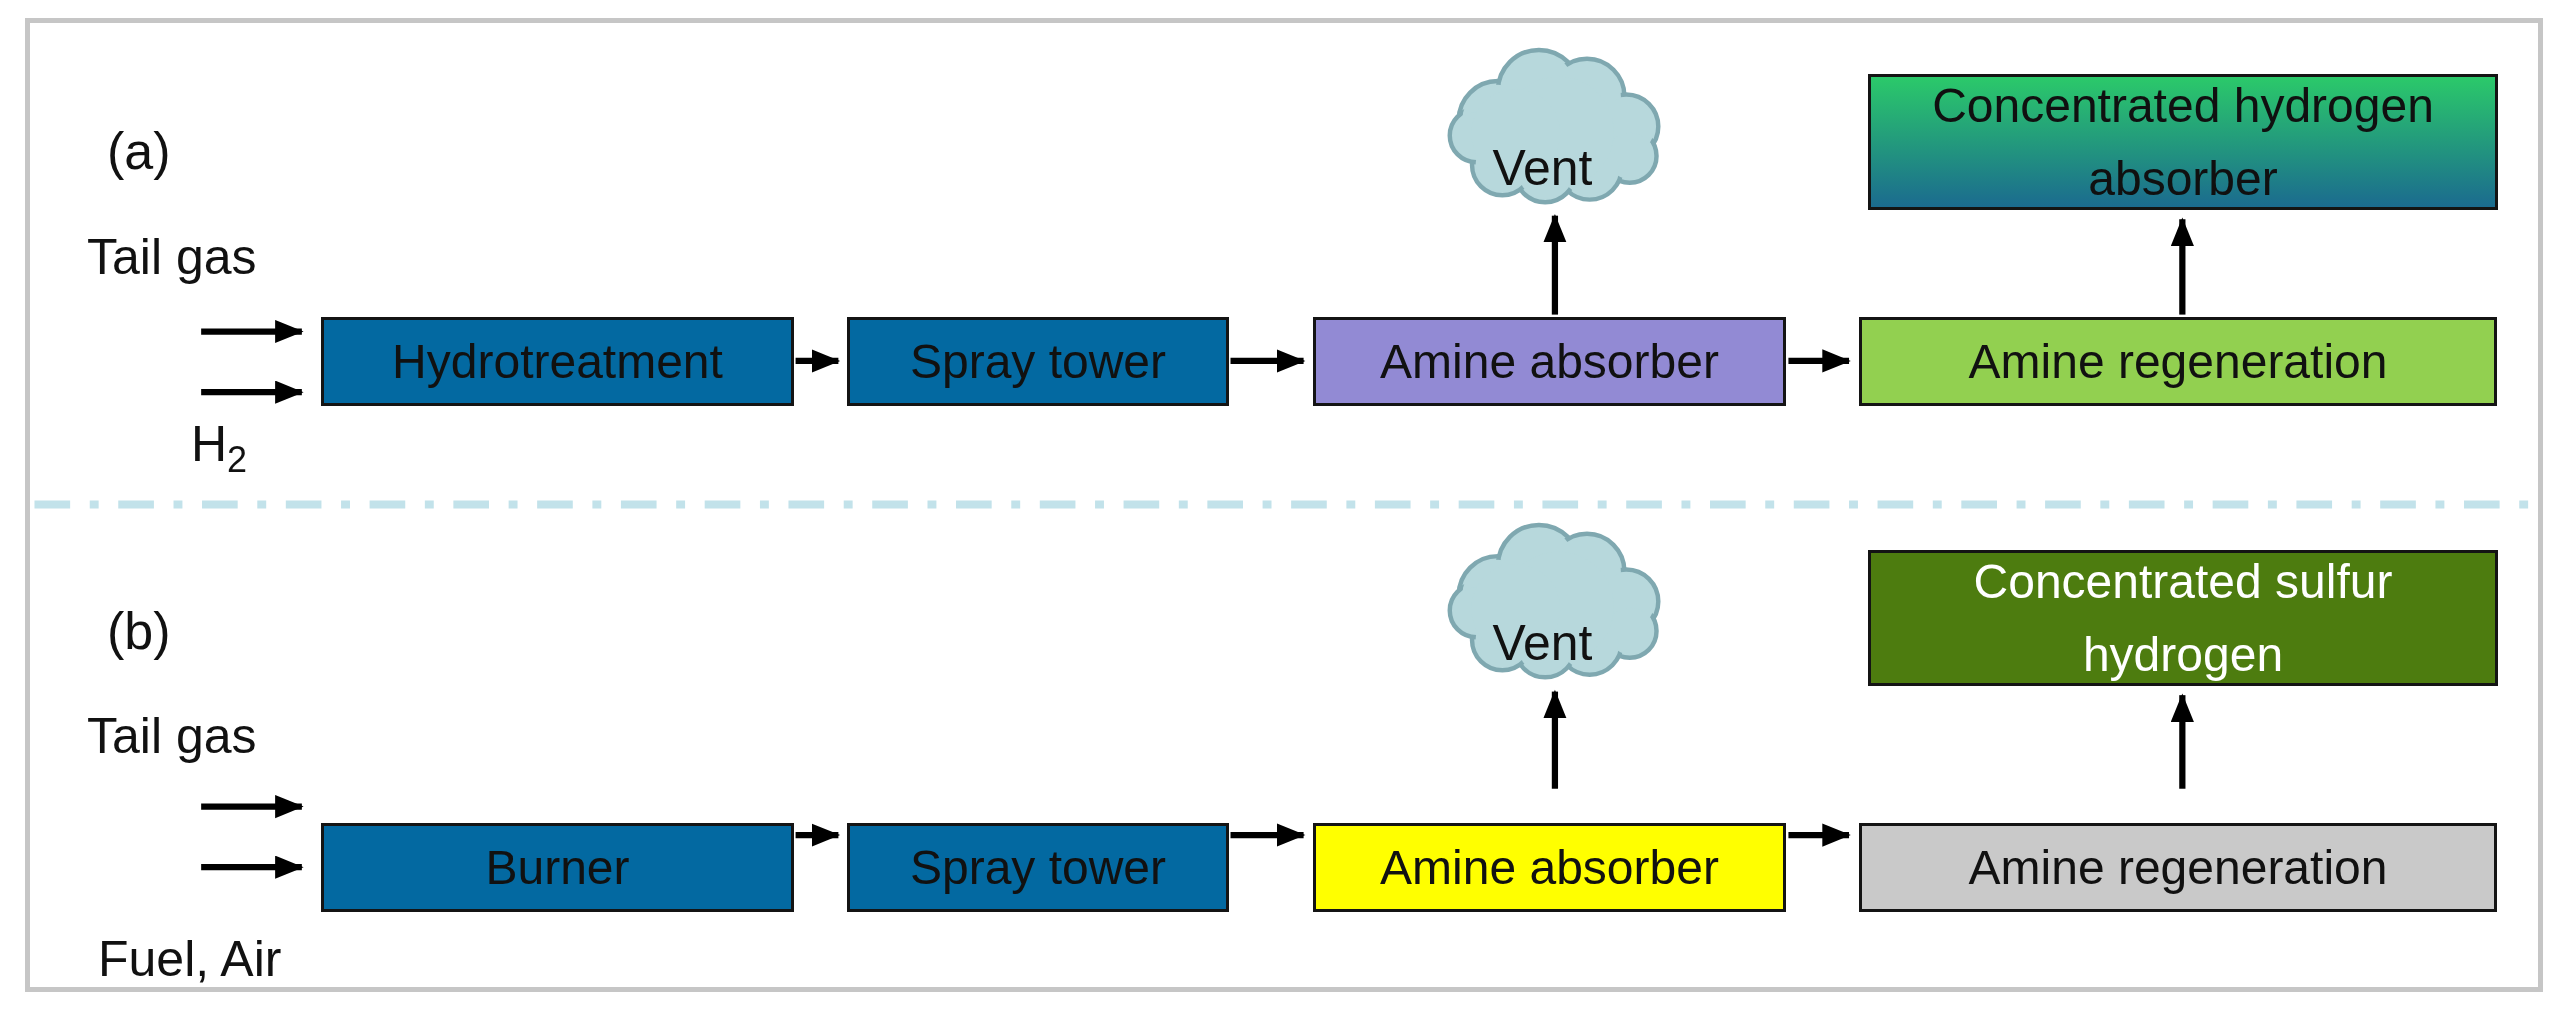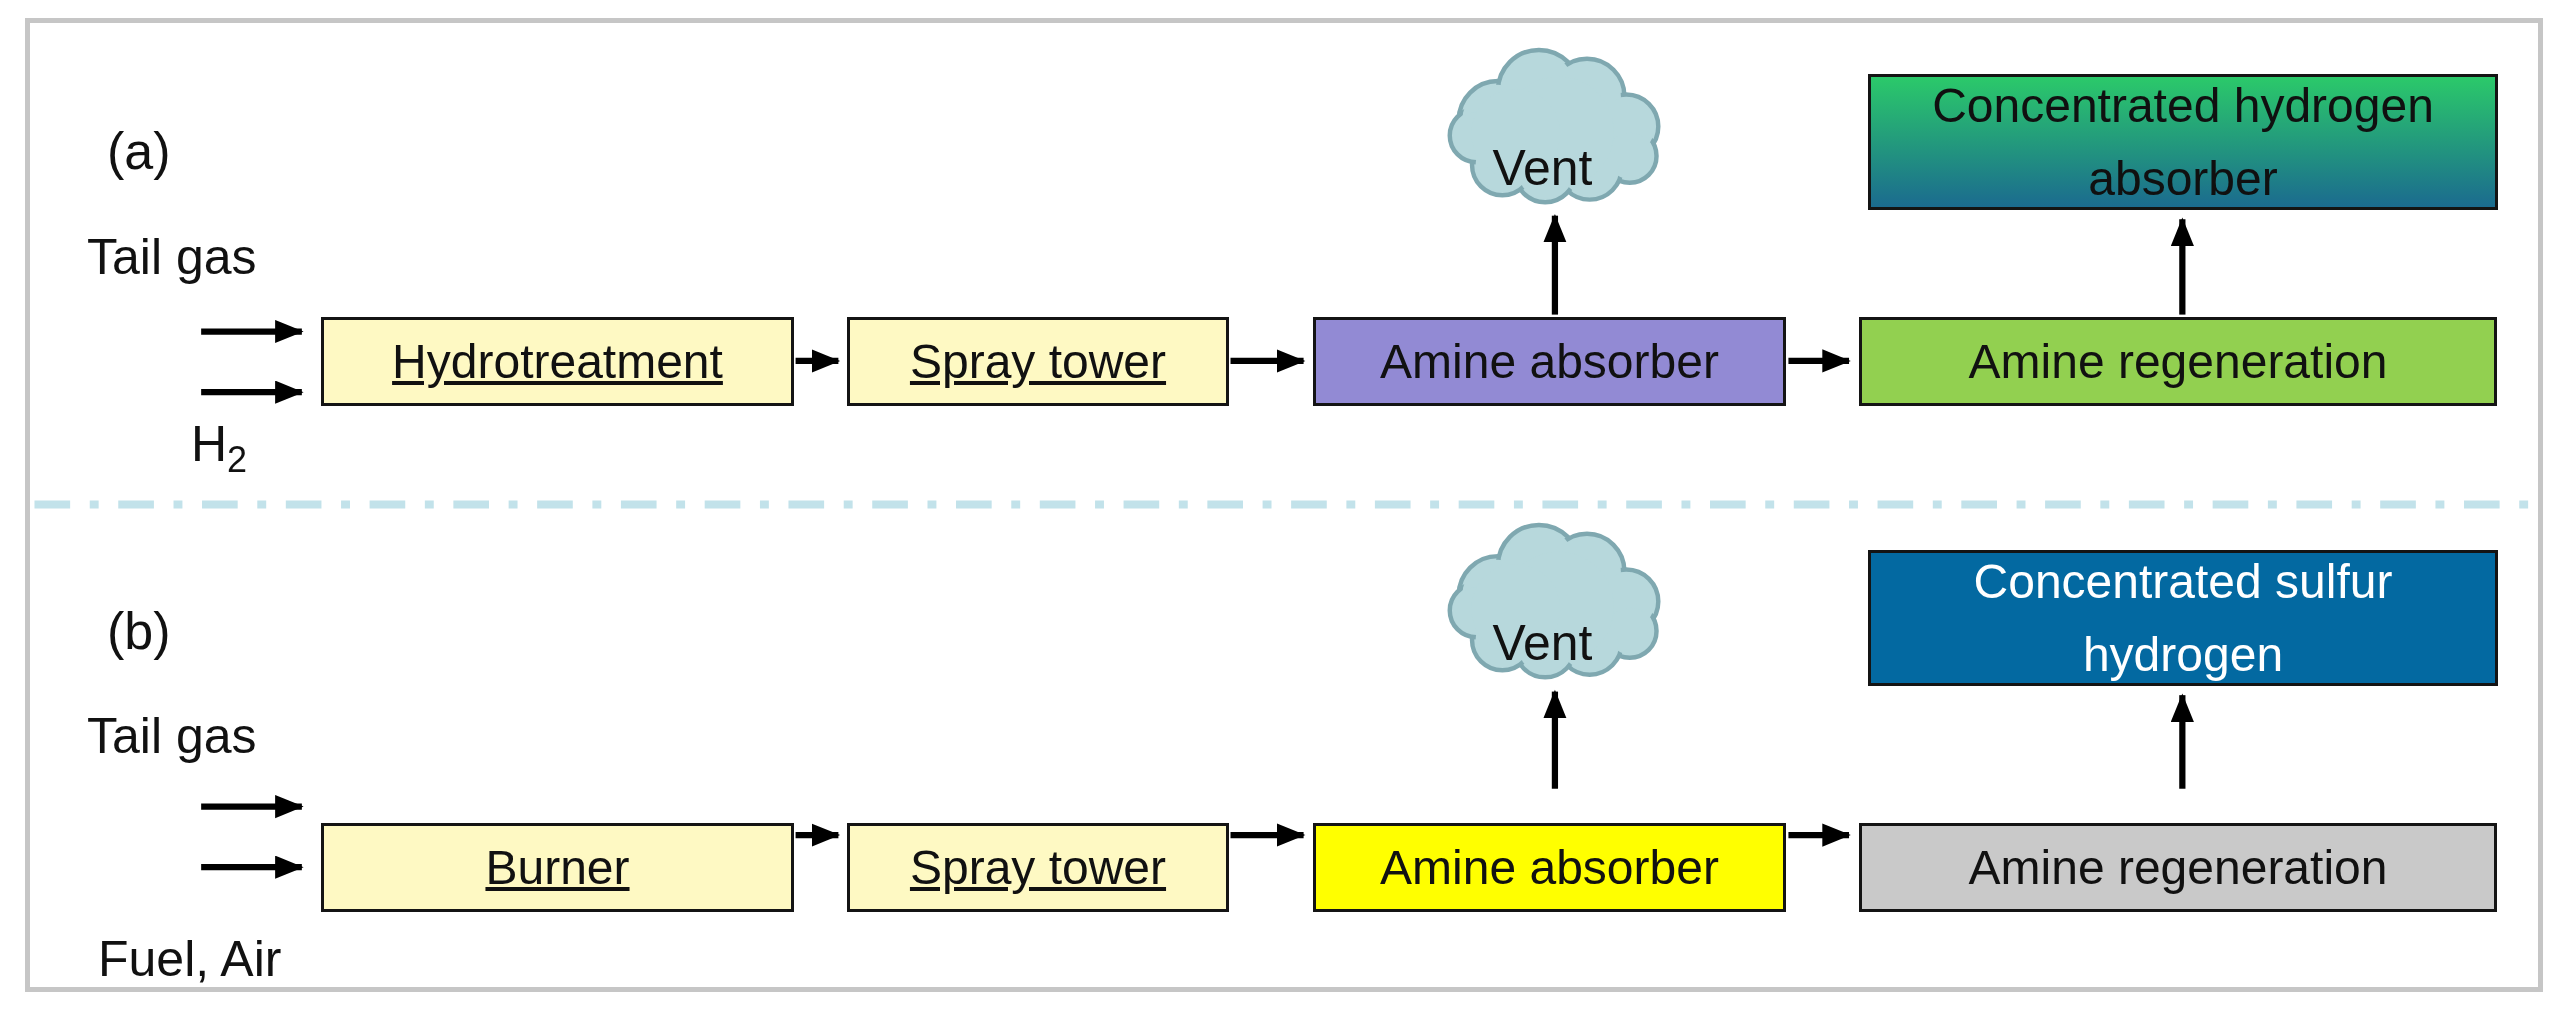--- a/index.html
+++ b/index.html
@@ -26,40 +26,40 @@
   .box{
     position:absolute;
     box-sizing:border-box;
     border:3.6px solid #141414;
     display:flex;align-items:center;justify-content:center;
     font-size:48px;
     text-align:center;
   }
   .row-box{top:317px;height:89px;}
   .row-box-b{top:791px;height:89px;margin-top:32px;}
-  .paleblue{background:#fef9c3;text-decoration:underline;}
+  .paleblue{background:#0369a1;}
   .purple{background:#928ad4;}
   .green{background:#92d050;}
   .yellow{background:#ffff00;}
   .lightgray{background:#c9c9c9;}
   .product{
     flex-direction:column;
     font-size:48px;
     line-height:1.32;
     padding:5.3px 9px;
     gap:9px;
   }
   .product-a{
     left:1868px;top:74px;width:630px;height:136px;
     background:linear-gradient(to bottom,#2bc96a,#1b6b8f);
     color:#101010;
   }
   .product-b{
     left:1868px;top:550px;width:630px;height:136px;
-    background:#0369a1;
+    background:#4d7c0f;
     color:#ffffff;
   }
   .vent-text{
     font-size:56px;
     fill:#111;
     text-anchor:middle;
   }
   .cloud-stroke circle{fill:#b7d8dc;stroke:#7fa8b0;stroke-width:5;}
   .cloud-fill circle{fill:#b7d8dc;stroke:none;}
   .arrow{stroke:#000;stroke-width:7;fill:none;}

